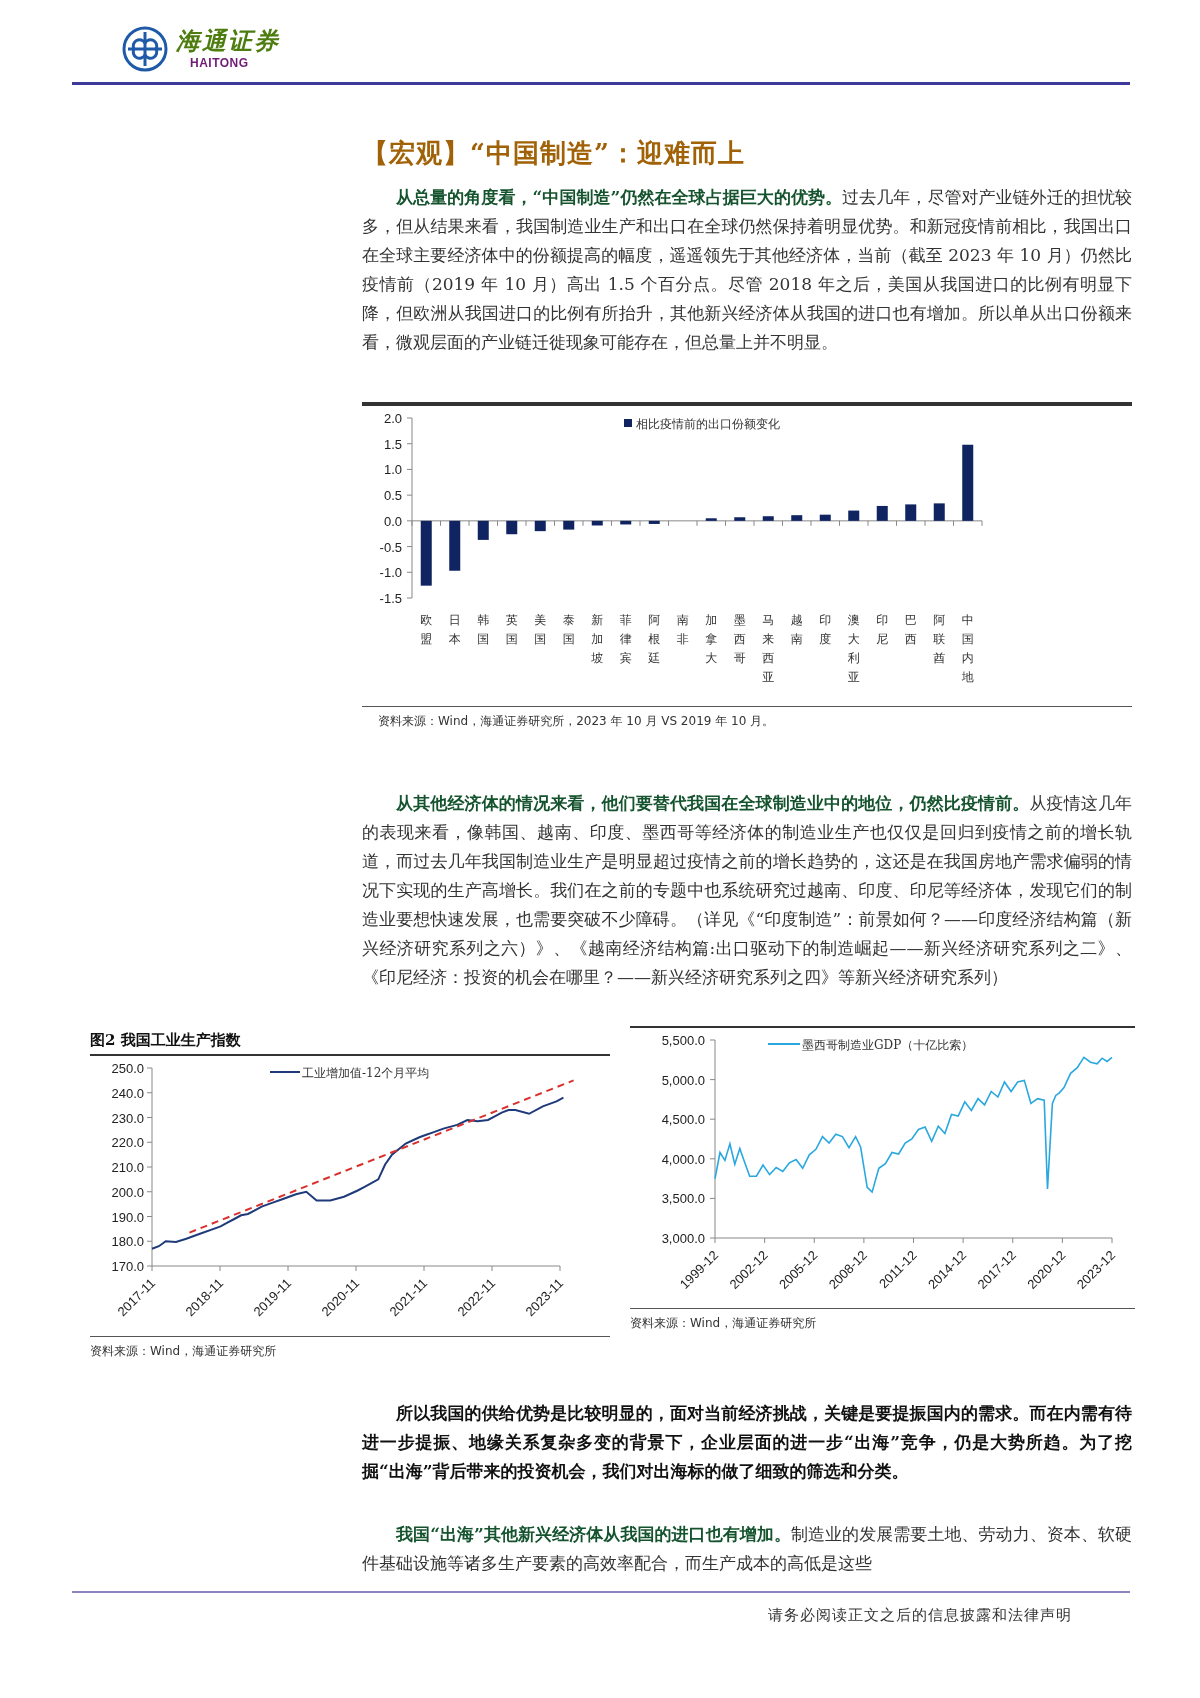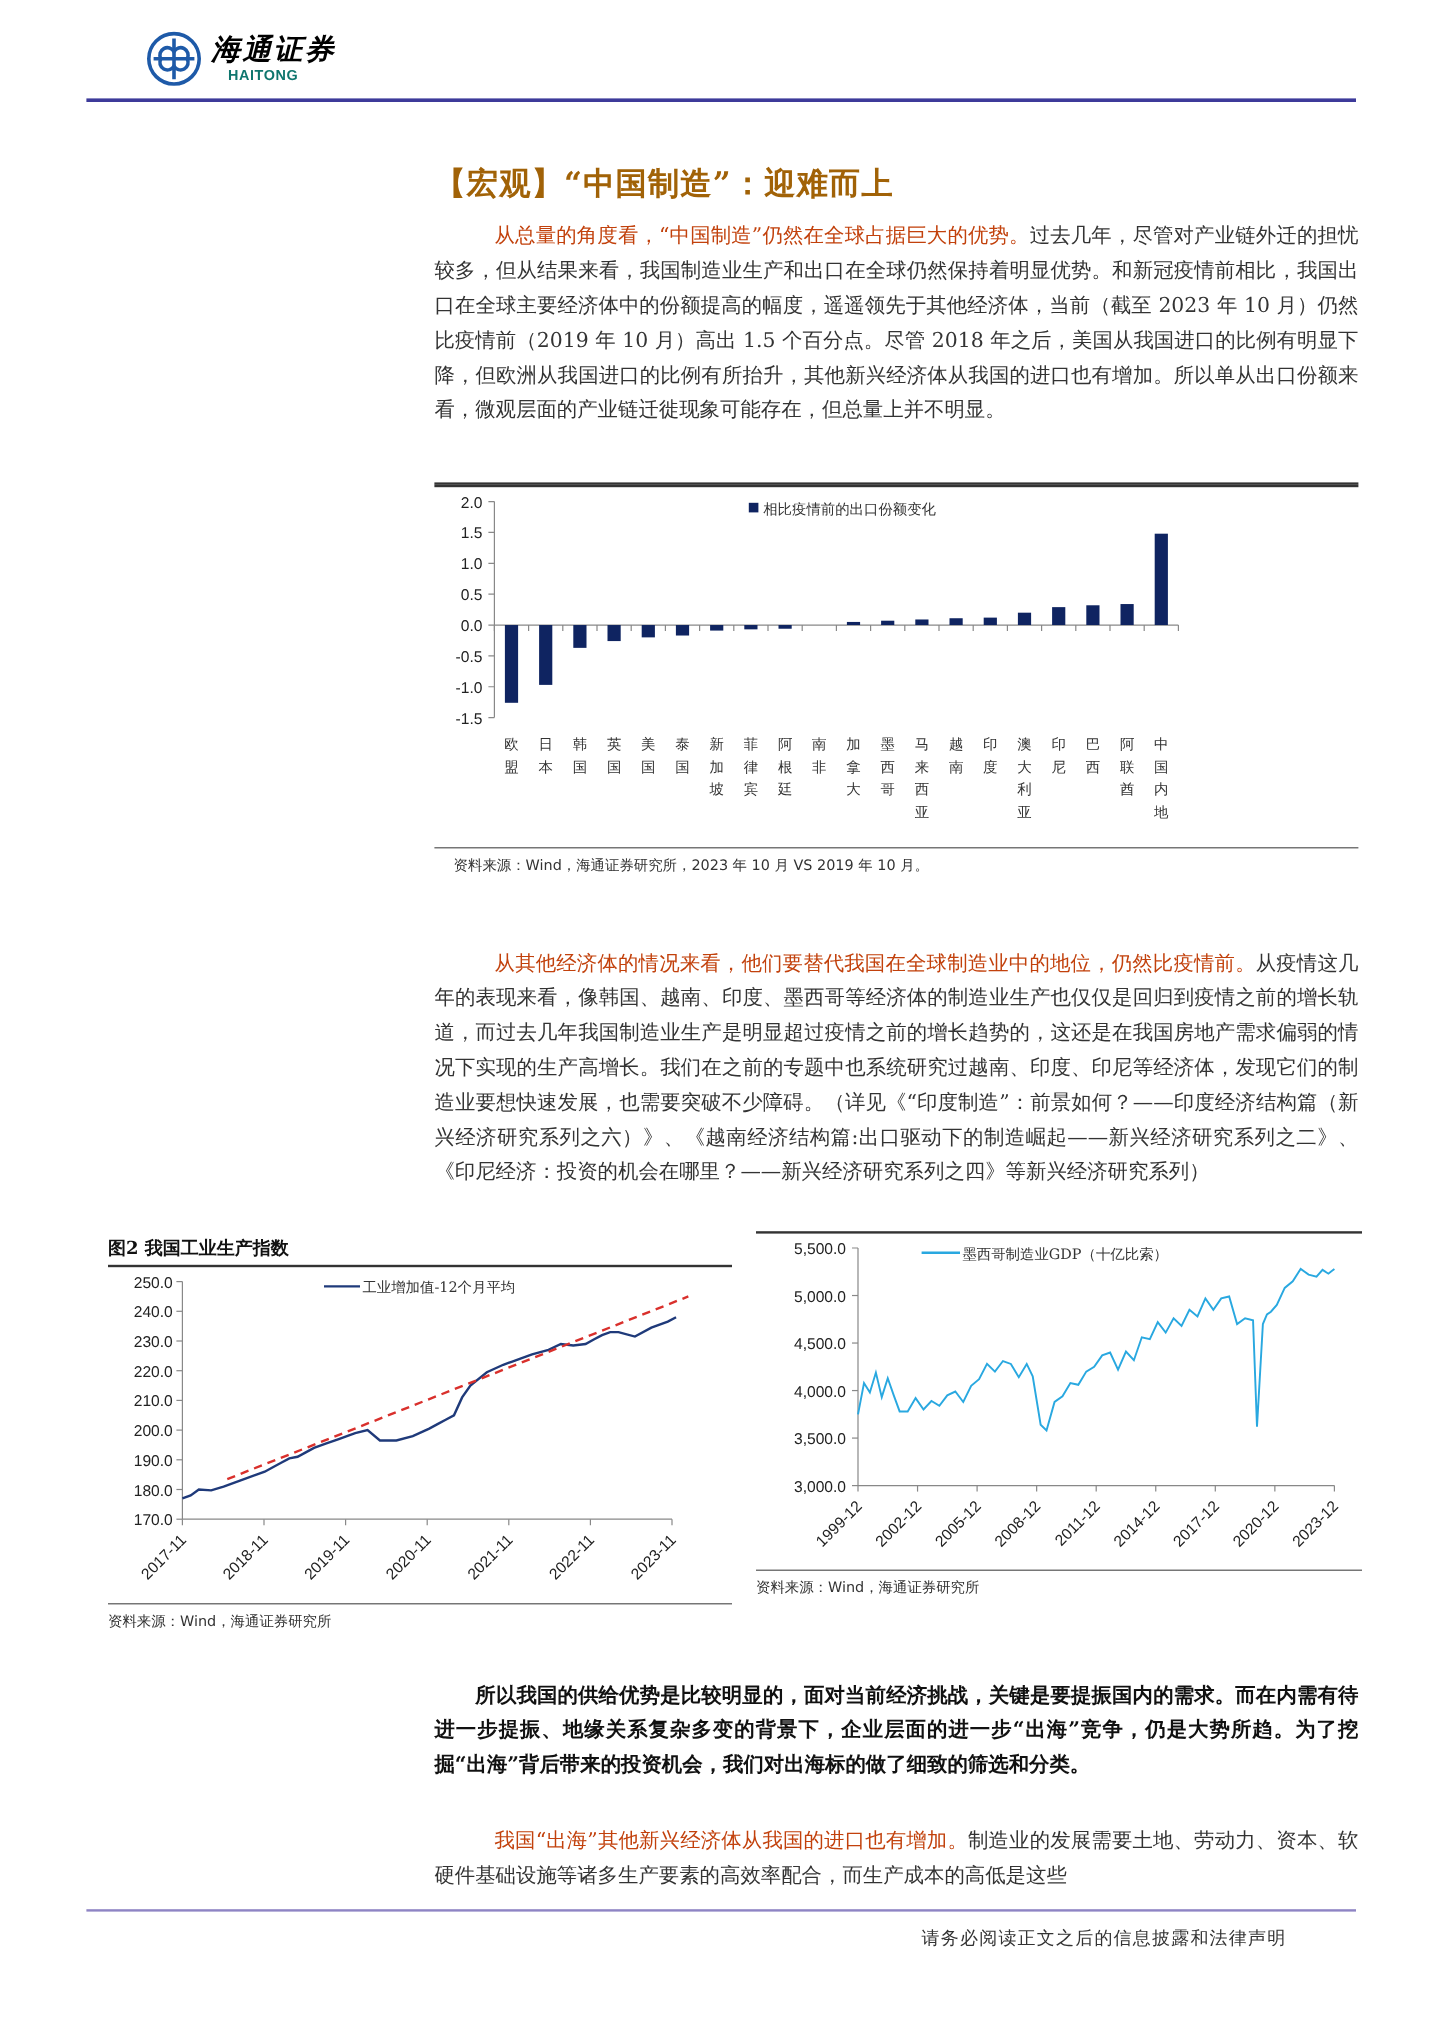--- a/index.html
+++ b/index.html
@@ -1,31 +1,31 @@
 <!DOCTYPE html>
 <html><head>
 <meta charset="utf-8">
 <style>
   html, body { margin: 0; padding: 0; background: #ffffff; }
   body { width: 1200px; height: 1698px; position: relative; overflow: hidden;
          font-family: "DejaVu Serif", "Liberation Serif", serif; color: #222; }
   .header { position: absolute; left: 0; top: 0; width: 1200px; height: 86px; }
   .logo { position: absolute; left: 122px; top: 26px; width: 46px; height: 46px; }
-  .logo-cn { position: absolute; left: 176px; top: 25px; font-size: 24px; color: #000000;
+  .logo-cn { position: absolute; left: 176px; top: 25px; font-size: 24px; color: #4d7c0f;
              font-family: "DejaVu Serif", serif; font-style: italic; font-weight: bold; letter-spacing: 2px; }
-  .logo-en { position: absolute; left: 190px; top: 56px; font-size: 12px; font-weight: bold; color: #0f766e;
+  .logo-en { position: absolute; left: 190px; top: 56px; font-size: 12px; font-weight: bold; color: #701a75;
              font-family: "Liberation Sans", sans-serif; letter-spacing: 0.5px; }
   .header-rule { position: absolute; left: 72px; top: 82px; width: 1058px; height: 3px; background: #3d3a9a; }
 
   .title { position: absolute; left: 362px; top: 136px; font-size: 26px; font-weight: bold; color: #a16207;
            letter-spacing: 1px; }
 
   .para { position: absolute; left: 362px; width: 770px; font-size: 17px; line-height: 29px;
           text-align: justify; color: #333; }
-  .para .lead { font-weight: normal; color: #c2410c; margin-left: 16px; }
+  .para .lead { font-weight: bold; color: #14532d; }
   .para.bold { font-weight: bold; color: #111; }
   .indent { display: inline-block; width: 34px; }
 
   .fig-box { position: absolute; }
   .fig-title { font-size: 15px; font-weight: bold; color: #111; height: 28px; line-height: 28px; }
   .rule-thick { height: 2px; background: #333; }
   .rule-thin { height: 1px; background: #555; }
   .source { font-size: 12px; color: #333; font-family: "DejaVu Sans", sans-serif; }
 
   svg text { font-family: "Liberation Sans", sans-serif; }

